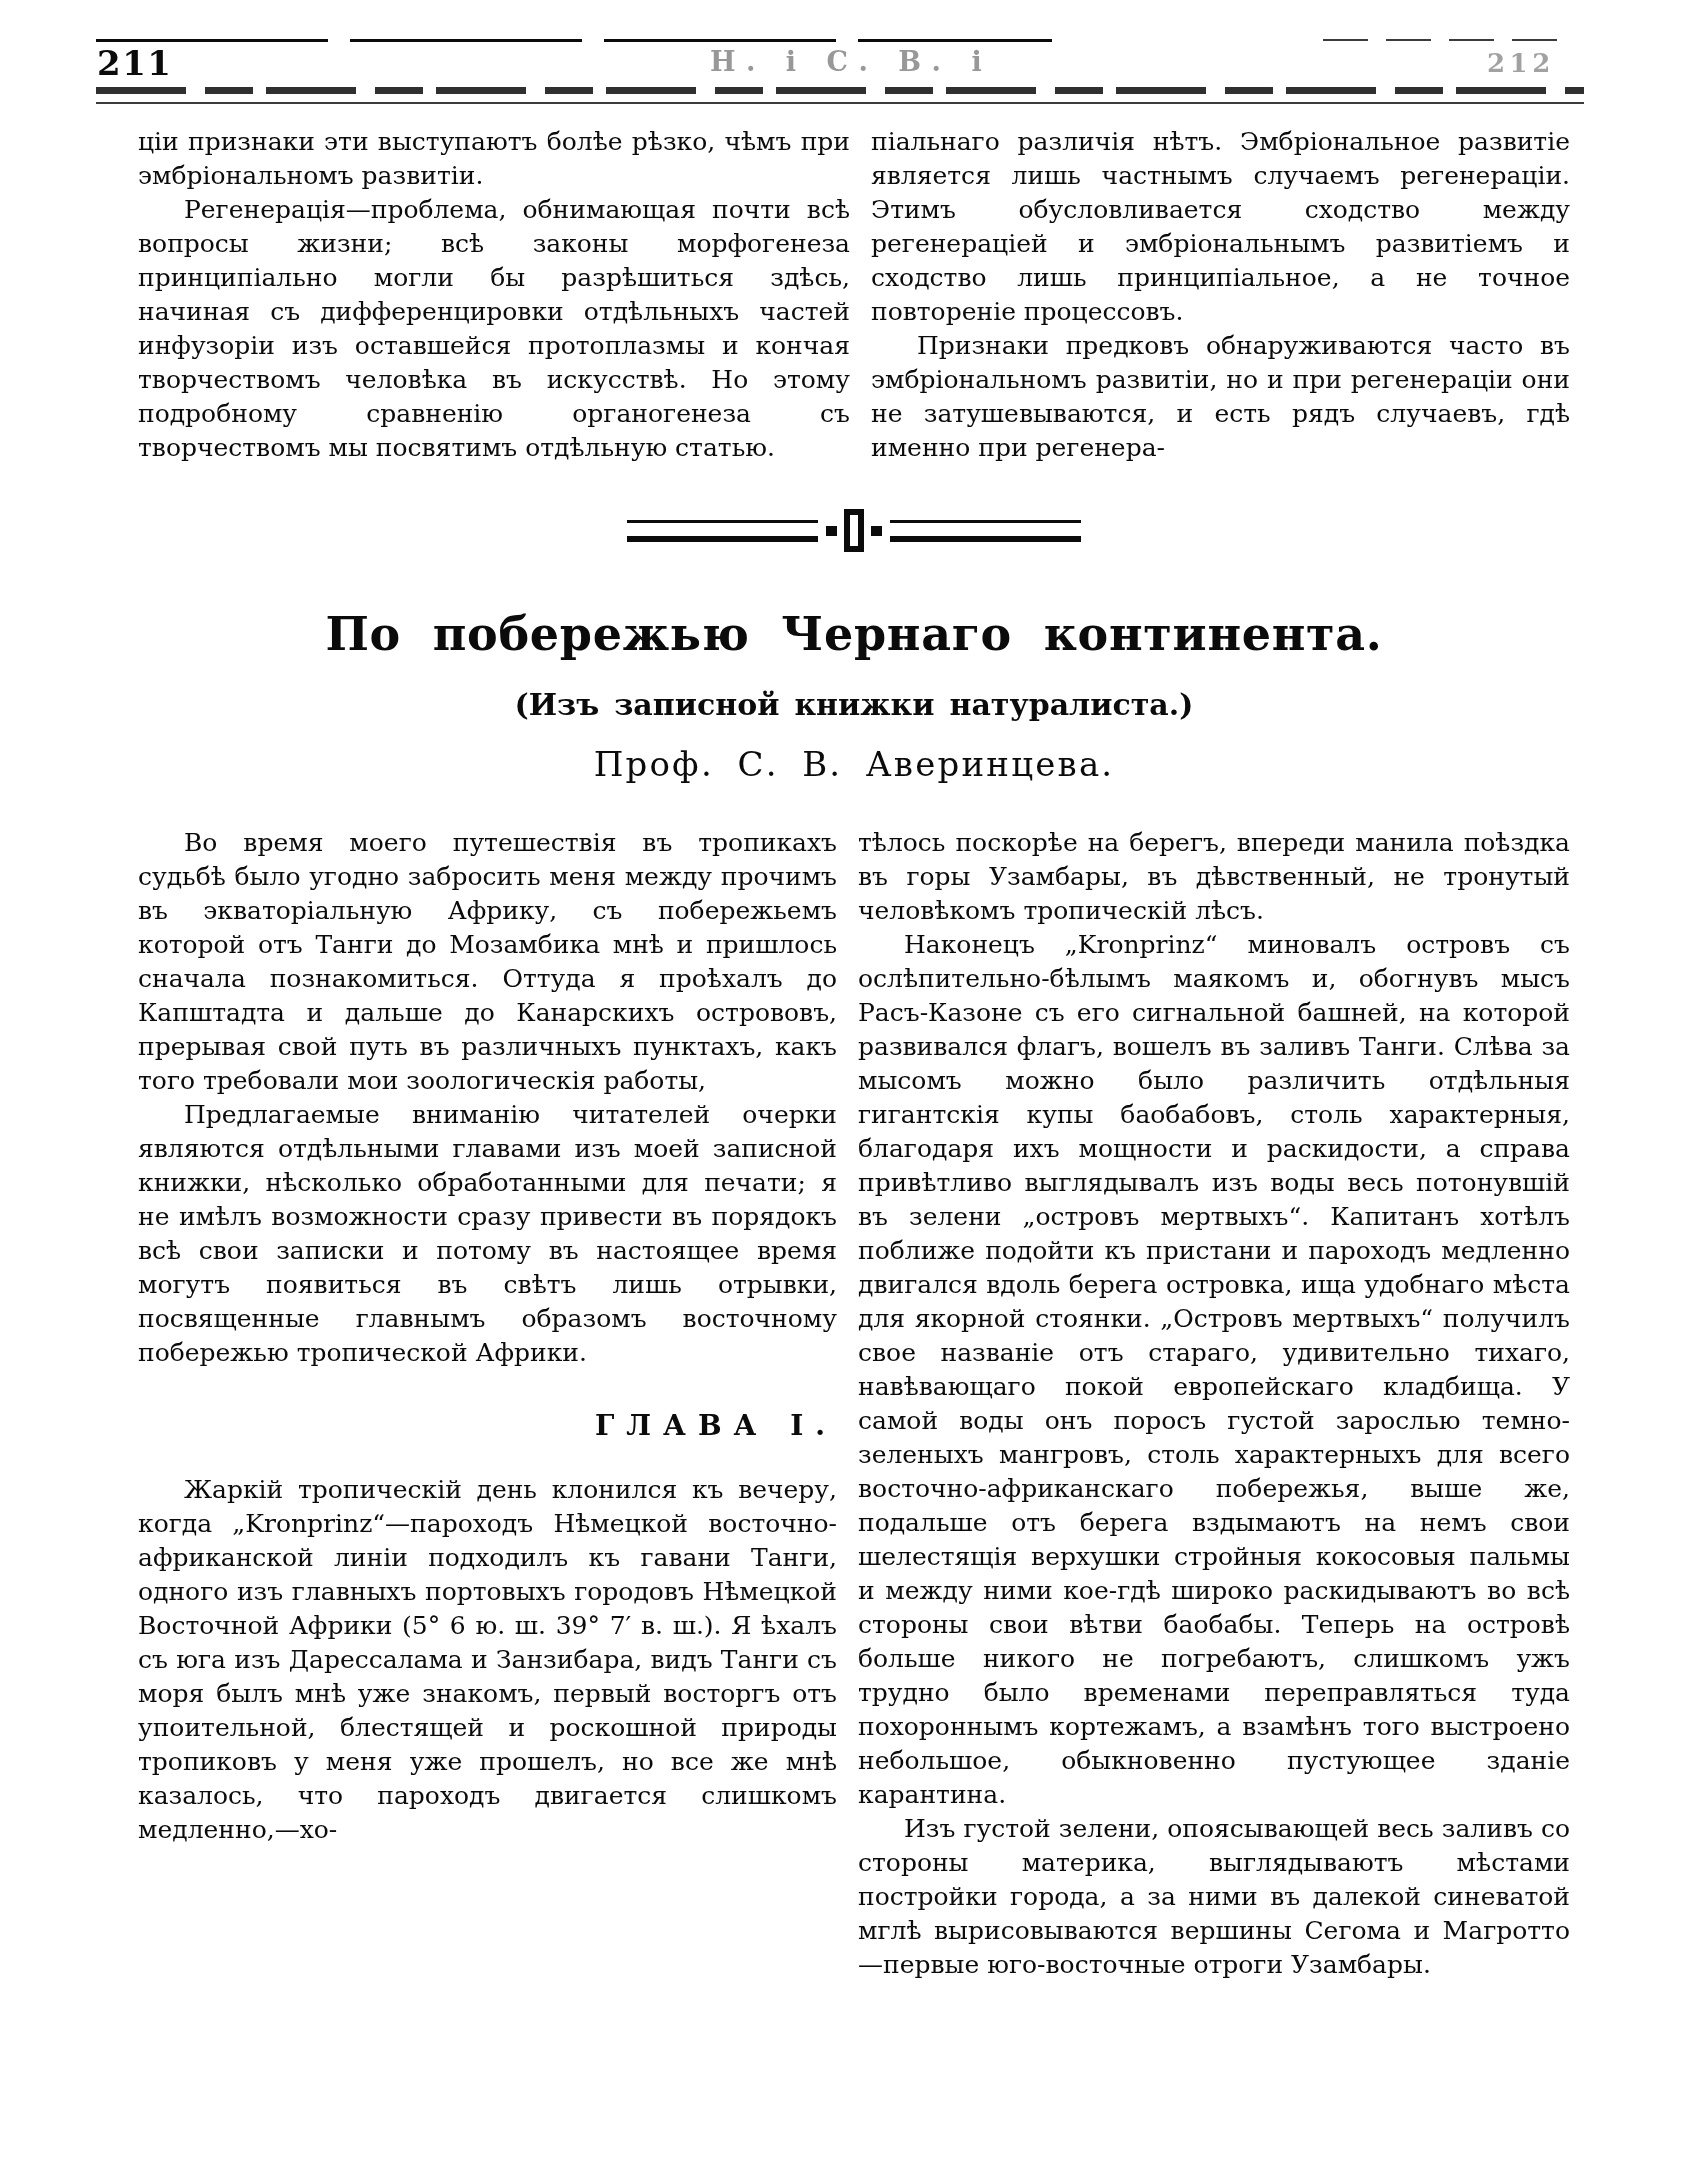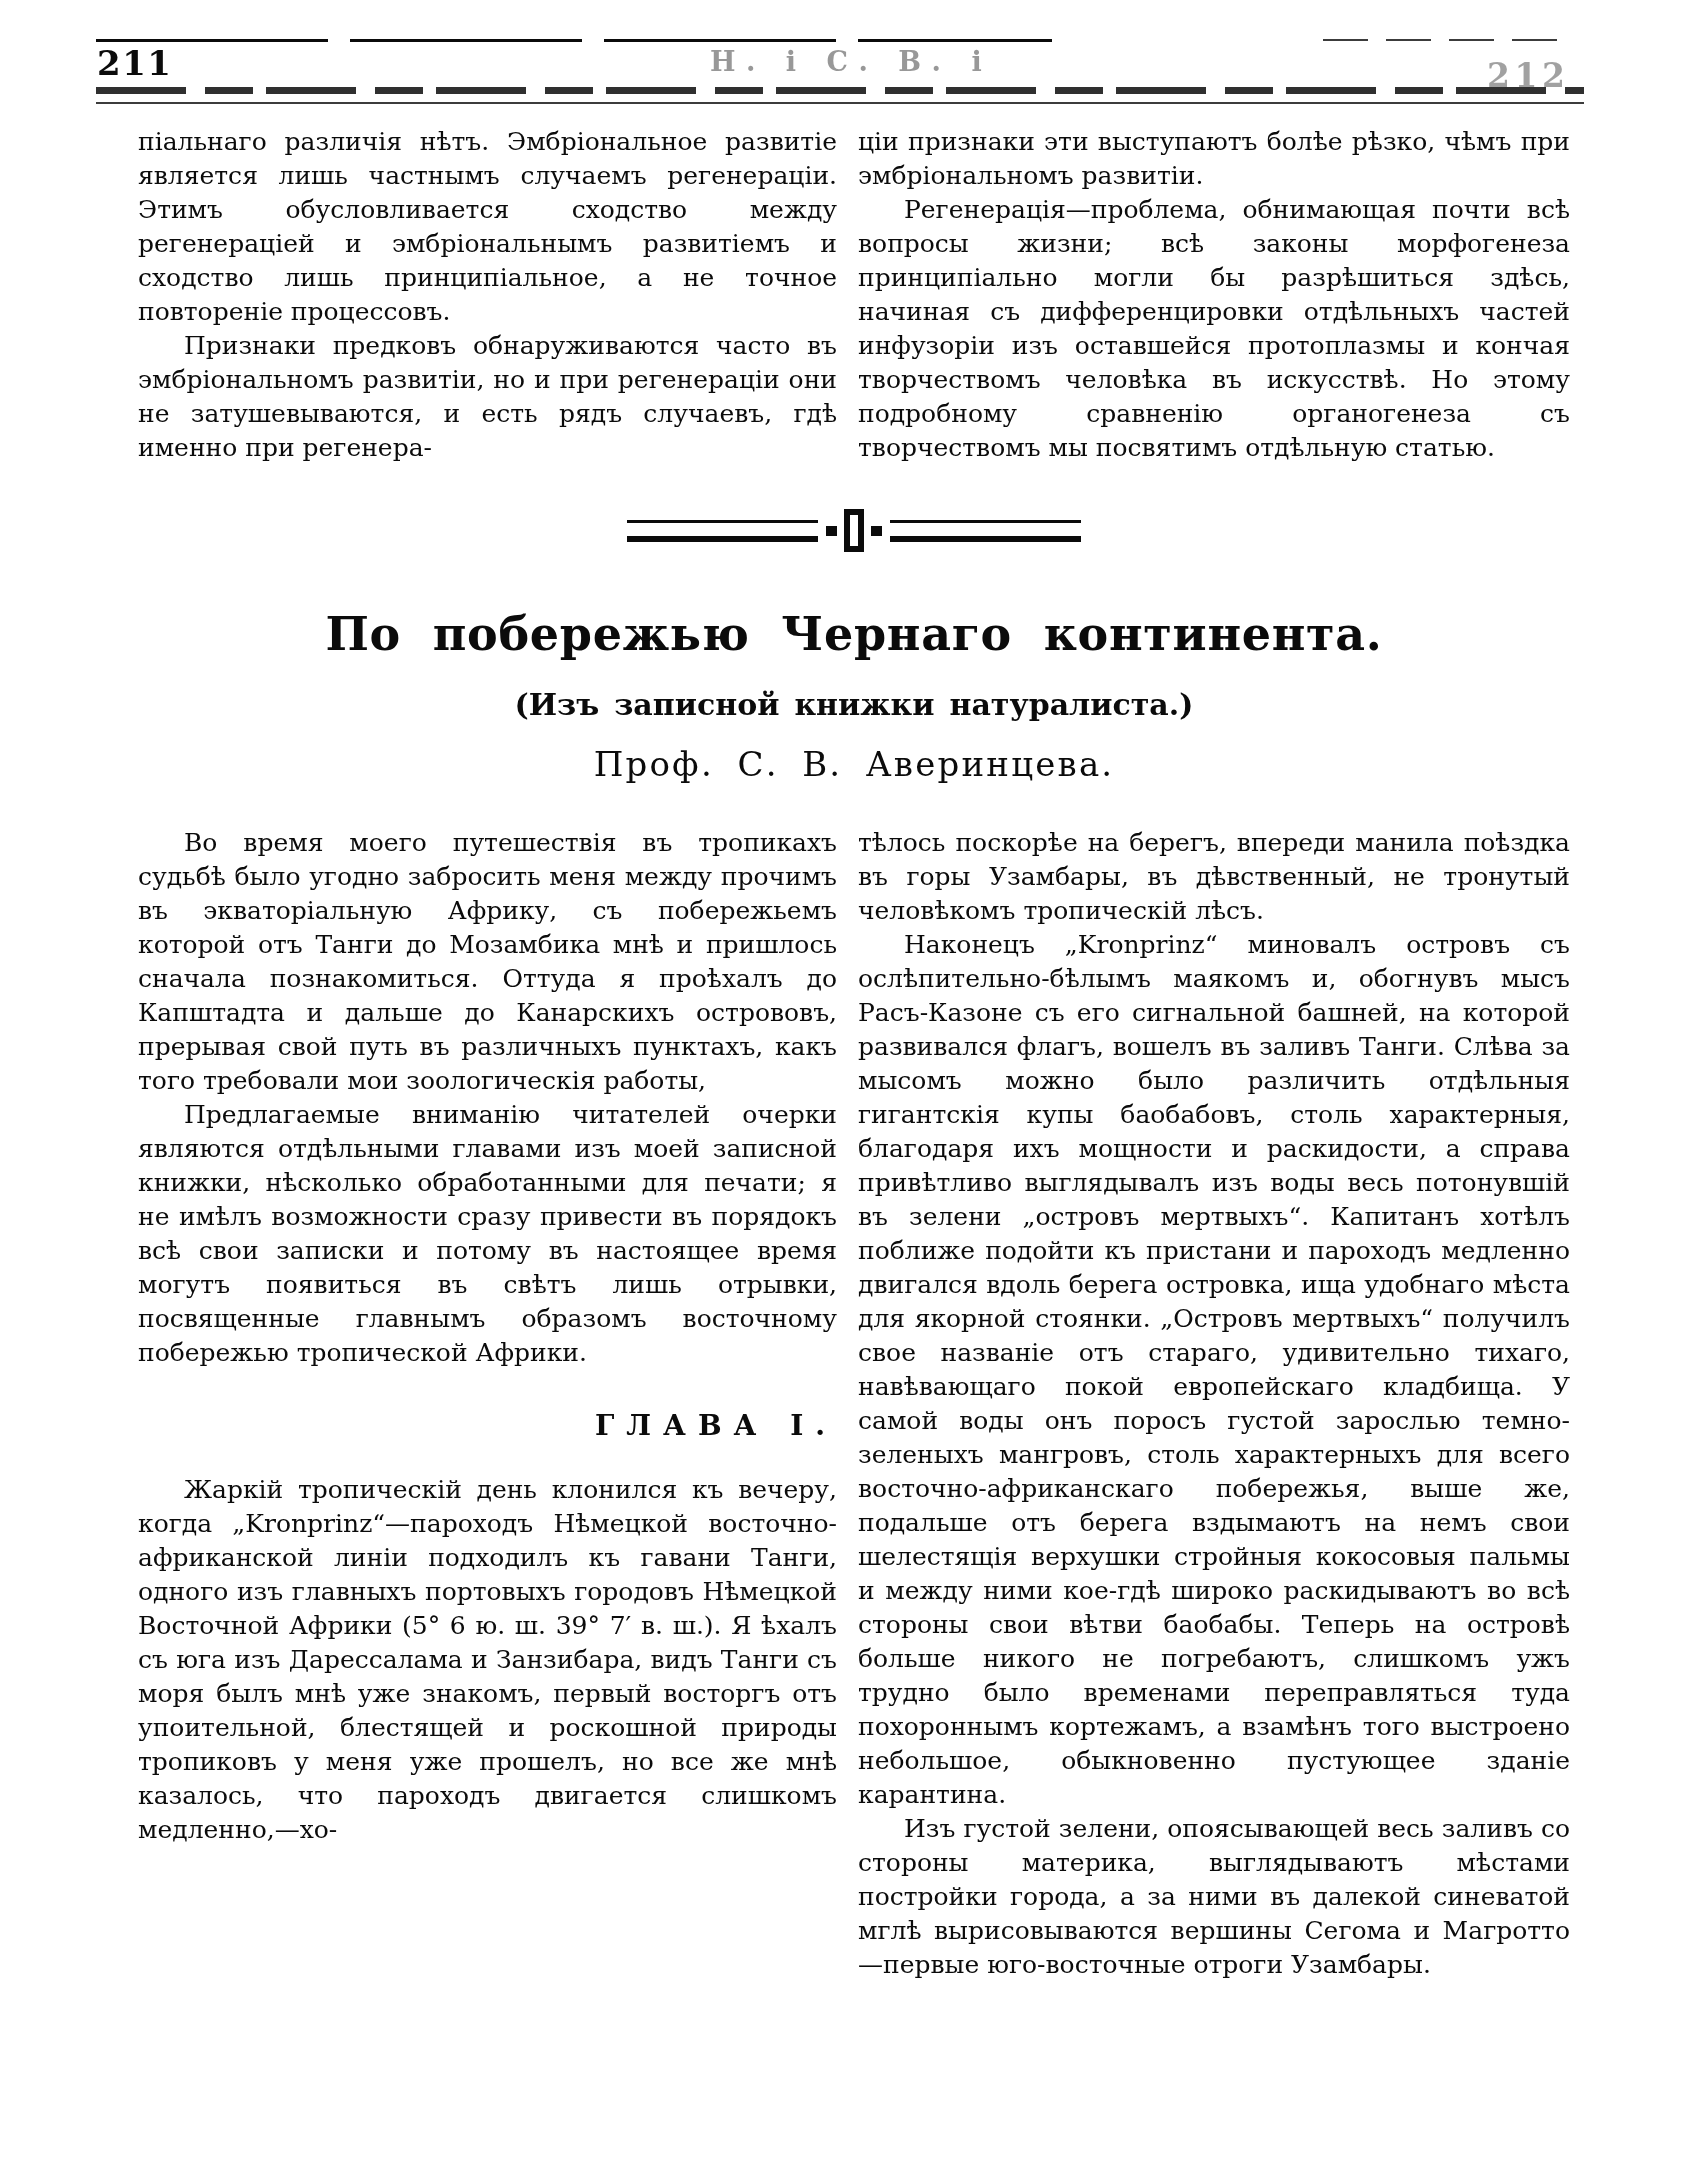--- a/index.html
+++ b/index.html
@@ -25,22 +25,22 @@
   .pgnum{
     position:absolute;top:43px;left:97px;
     font-size:34px;font-weight:700;letter-spacing:1.5px;
   }
   .runtitle{
     position:absolute;top:46px;left:710px;
     font-size:27px;letter-spacing:10.5px;opacity:.42;
     font-weight:700;
   }
   .oppnum{
-    position:absolute;top:56px;left:1487px;
-    font-size:33px;font-weight:700;letter-spacing:4.5px;opacity:.38;
+    position:absolute;top:48px;left:1487px;
+    font-size:26px;font-weight:700;letter-spacing:4.5px;opacity:.38;
   }
   .rule-b{
     position:absolute;top:87px;left:96px;right:97px;height:6.7px;
     background:repeating-linear-gradient(90deg,#0b0b0b 0 90px,transparent 90px 109px,#0b0b0b 109px 157px,transparent 157px 170px);
     opacity:.85;
   }
   .rule-c{
     position:absolute;top:102px;left:96px;right:97px;height:2.2px;
     background:#0b0b0b;opacity:.8;
   }
@@ -96,27 +96,27 @@
     <span class="pgnum">211</span>
     <span class="runtitle">Н. і С. В. і</span>
     <span class="oppnum">212</span>
     <div class="rule-b"></div>
     <div class="rule-c"></div>
   </div>
 
   <div class="content">
 
     <section class="columns top-section">
+      <div class="col right">
+        <p class="noindent">ціи признаки эти выступаютъ болѣе рѣзко, чѣмъ при эмбріональномъ развитіи.</p>
+        <p>Регенерація—проблема, обнимающая почти всѣ вопросы жизни; всѣ законы морфогенеза принципіально могли бы разрѣшиться здѣсь, начиная съ дифференцировки отдѣльныхъ частей инфузоріи изъ оставшейся протоплазмы и кончая творчествомъ человѣка въ искусствѣ. Но этому подробному сравненію органогенеза съ творчествомъ мы посвятимъ отдѣльную статью.</p>
+      </div>
       <div class="col left">
         <p class="noindent">піальнаго различія нѣтъ. Эмбріональное развитіе является лишь частнымъ случаемъ регенераціи. Этимъ обусловливается сходство между регенераціей и эмбріональнымъ развитіемъ и сходство лишь принципіальное, а не точное повтореніе процессовъ.</p>
         <p>Признаки предковъ обнаруживаются часто въ эмбріональномъ развитіи, но и при регенераціи они не затушевываются, и есть рядъ случаевъ, гдѣ именно при регенера-</p>
-      </div>
-      <div class="col right">
-        <p class="noindent">ціи признаки эти выступаютъ болѣе рѣзко, чѣмъ при эмбріональномъ развитіи.</p>
-        <p>Регенерація—проблема, обнимающая почти всѣ вопросы жизни; всѣ законы морфогенеза принципіально могли бы разрѣшиться здѣсь, начиная съ дифференцировки отдѣльныхъ частей инфузоріи изъ оставшейся протоплазмы и кончая творчествомъ человѣка въ искусствѣ. Но этому подробному сравненію органогенеза съ творчествомъ мы посвятимъ отдѣльную статью.</p>
       </div>
     </section>
 
     <div class="ornament">
       <div class="orn-line"></div>
       <div class="orn-sq"></div>
       <div class="orn-rect"></div>
       <div class="orn-sq"></div>
       <div class="orn-line"></div>
     </div>

